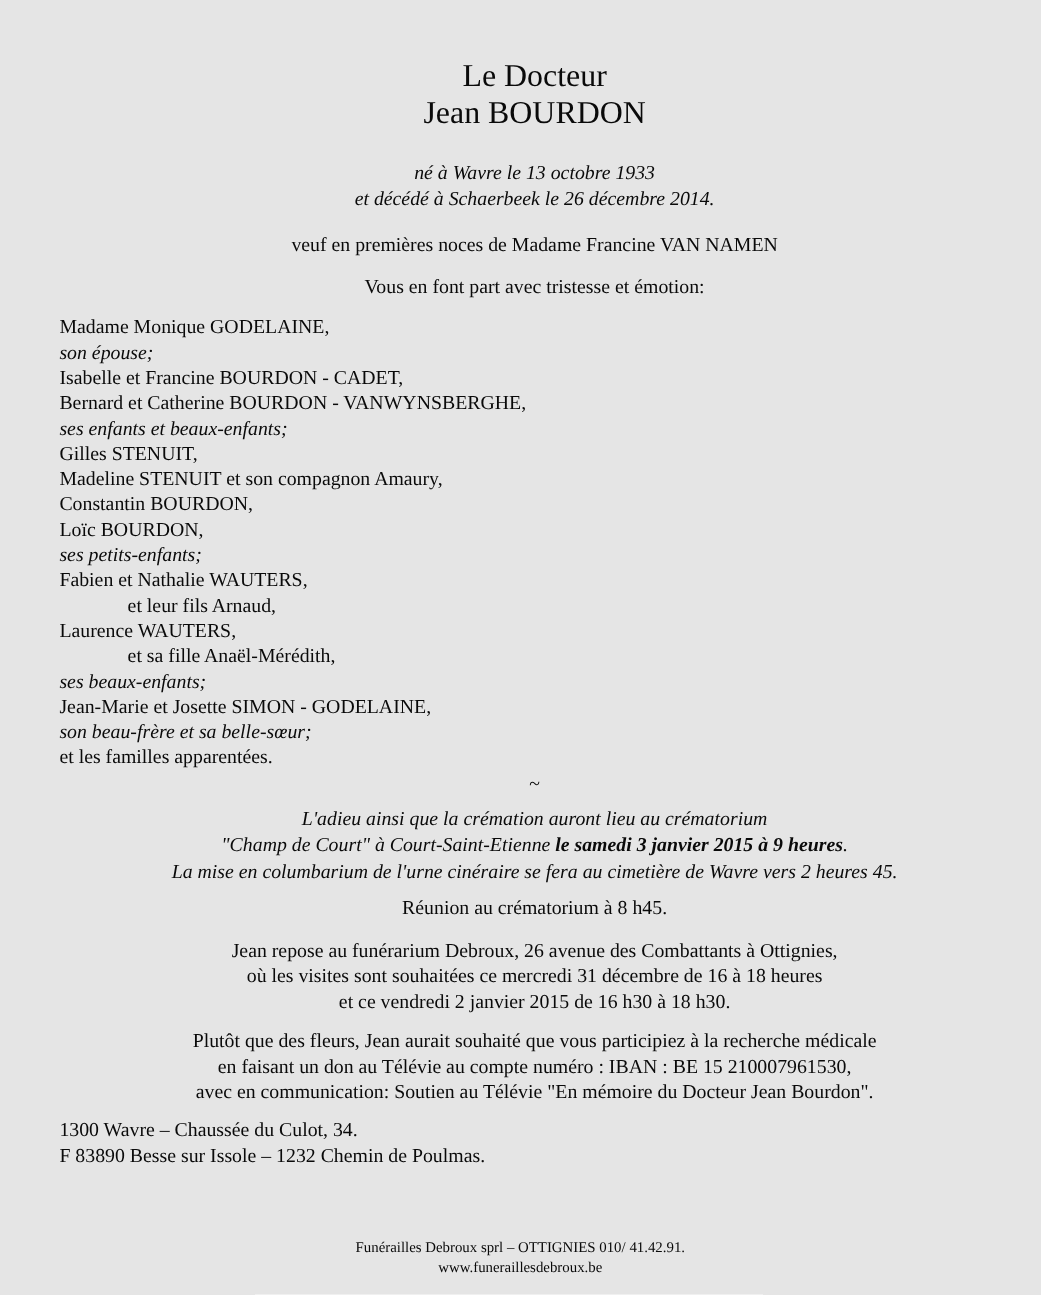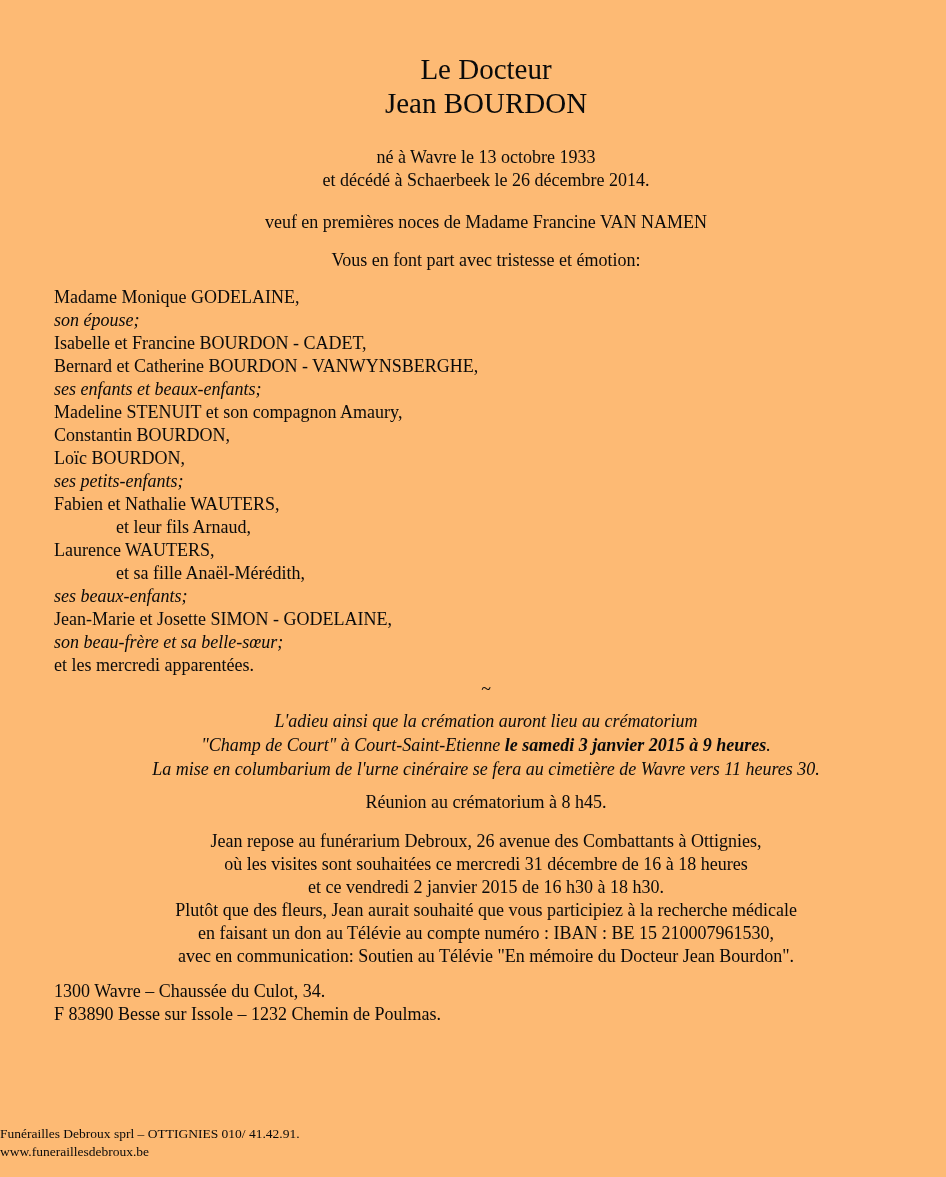--- a/index.html
+++ b/index.html
@@ -2,55 +2,56 @@
 <html><head>
 <meta charset="utf-8">
 <style>
   html, body { margin: 0; padding: 0; background: #ffffff; }
   .page {
     position: relative;
     width: 946px;
     height: 1177px;
     box-sizing: border-box;
     padding: 52px 28px 0 54px;
-    background: #fdba74;
+    background: #e5e5e5;
     color: #0a0a0a;
     font-family: "Liberation Serif", "DejaVu Serif", serif;
     font-size: 18px;
     line-height: 23px;
     overflow: hidden;
   }
   .center { text-align: center; }
   .bold   { font-weight: bold; }
 
   .title-block { margin-bottom: 26px; }
   .title-line { font-size: 29px; line-height: 34px; }
 
-  .birth-block { margin-bottom: 19px; }
+  .birth-block { margin-bottom: 19px; font-style: italic; }
   .widower-line { margin-bottom: 15px; }
   .announce-line { margin-bottom: 14px; }
 
   .family { margin-bottom: 0; }
   .fam-line { min-height: 23px; }
   .fam-line.indent { padding-left: 62px; }
   .fam-line.relation { font-style: italic; }
 
   .separator-line { text-align: center; line-height: 20px; margin: 2px 0 10px 0; }
 
   .ceremony { font-style: italic; text-align: center; line-height: 24px; margin-bottom: 10px; }
   .meeting  { text-align: center; margin-bottom: 16px; }
-  .visitation { text-align: center; }
+  .visitation { text-align: center; margin-bottom: 13px; }
   .donation   { text-align: center; margin-bottom: 12px; }
 
   .addresses { margin-bottom: 0; }
 
   .footer {
     position: absolute;
     left: 0; right: 0;
     bottom: 16px;
+    text-align: center;
     font-size: 13.5px;
     line-height: 18px;
   }
 </style>
 </head>
 <body>
 
 <div class="page">
 
   <div class="title-block center">
@@ -68,43 +69,44 @@
   <div class="announce-line center">Vous en font part avec tristesse et émotion:</div>
 
   <div class="family">
     <div class="fam-line">Madame Monique GODELAINE,</div>
     <div class="fam-line relation">son épouse;</div>
 
     <div class="fam-line">Isabelle et Francine BOURDON - CADET,</div>
     <div class="fam-line">Bernard et Catherine BOURDON - VANWYNSBERGHE,</div>
     <div class="fam-line relation">ses enfants et beaux-enfants;</div>
 
+    <div class="fam-line">Gilles STENUIT,</div>
     <div class="fam-line">Madeline STENUIT et son compagnon Amaury,</div>
     <div class="fam-line">Constantin BOURDON,</div>
     <div class="fam-line">Loïc BOURDON,</div>
     <div class="fam-line relation">ses petits-enfants;</div>
 
     <div class="fam-line">Fabien et Nathalie WAUTERS,</div>
     <div class="fam-line indent">et leur fils Arnaud,</div>
     <div class="fam-line">Laurence WAUTERS,</div>
     <div class="fam-line indent">et sa fille Anaël-Mérédith,</div>
     <div class="fam-line relation">ses beaux-enfants;</div>
 
     <div class="fam-line">Jean-Marie et Josette SIMON - GODELAINE,</div>
     <div class="fam-line relation">son beau-frère et sa belle-sœur;</div>
 
-    <div class="fam-line">et les mercredi apparentées.</div>
+    <div class="fam-line">et les familles apparentées.</div>
   </div>
 
   <div class="separator-line">~</div>
 
   <div class="ceremony">
     <div>L'adieu ainsi que la crémation auront lieu au crématorium</div>
     <div><span>"Champ de Court" à Court-Saint-Etienne </span><span class="bold">le samedi 3 janvier 2015 à 9 heures</span><span>.</span></div>
-    <div>La mise en columbarium de l'urne cinéraire se fera au cimetière de Wavre vers 11 heures 30.</div>
+    <div>La mise en columbarium de l'urne cinéraire se fera au cimetière de Wavre vers 2 heures 45.</div>
   </div>
 
   <div class="meeting">Réunion au crématorium à 8 h45.</div>
 
   <div class="visitation">
     <div>Jean repose au funérarium Debroux, 26 avenue des Combattants à Ottignies,</div>
     <div>où les visites sont souhaitées ce mercredi 31 décembre de 16 à 18 heures</div>
     <div>et ce vendredi 2 janvier 2015 de 16 h30 à 18 h30.</div>
   </div>
 

